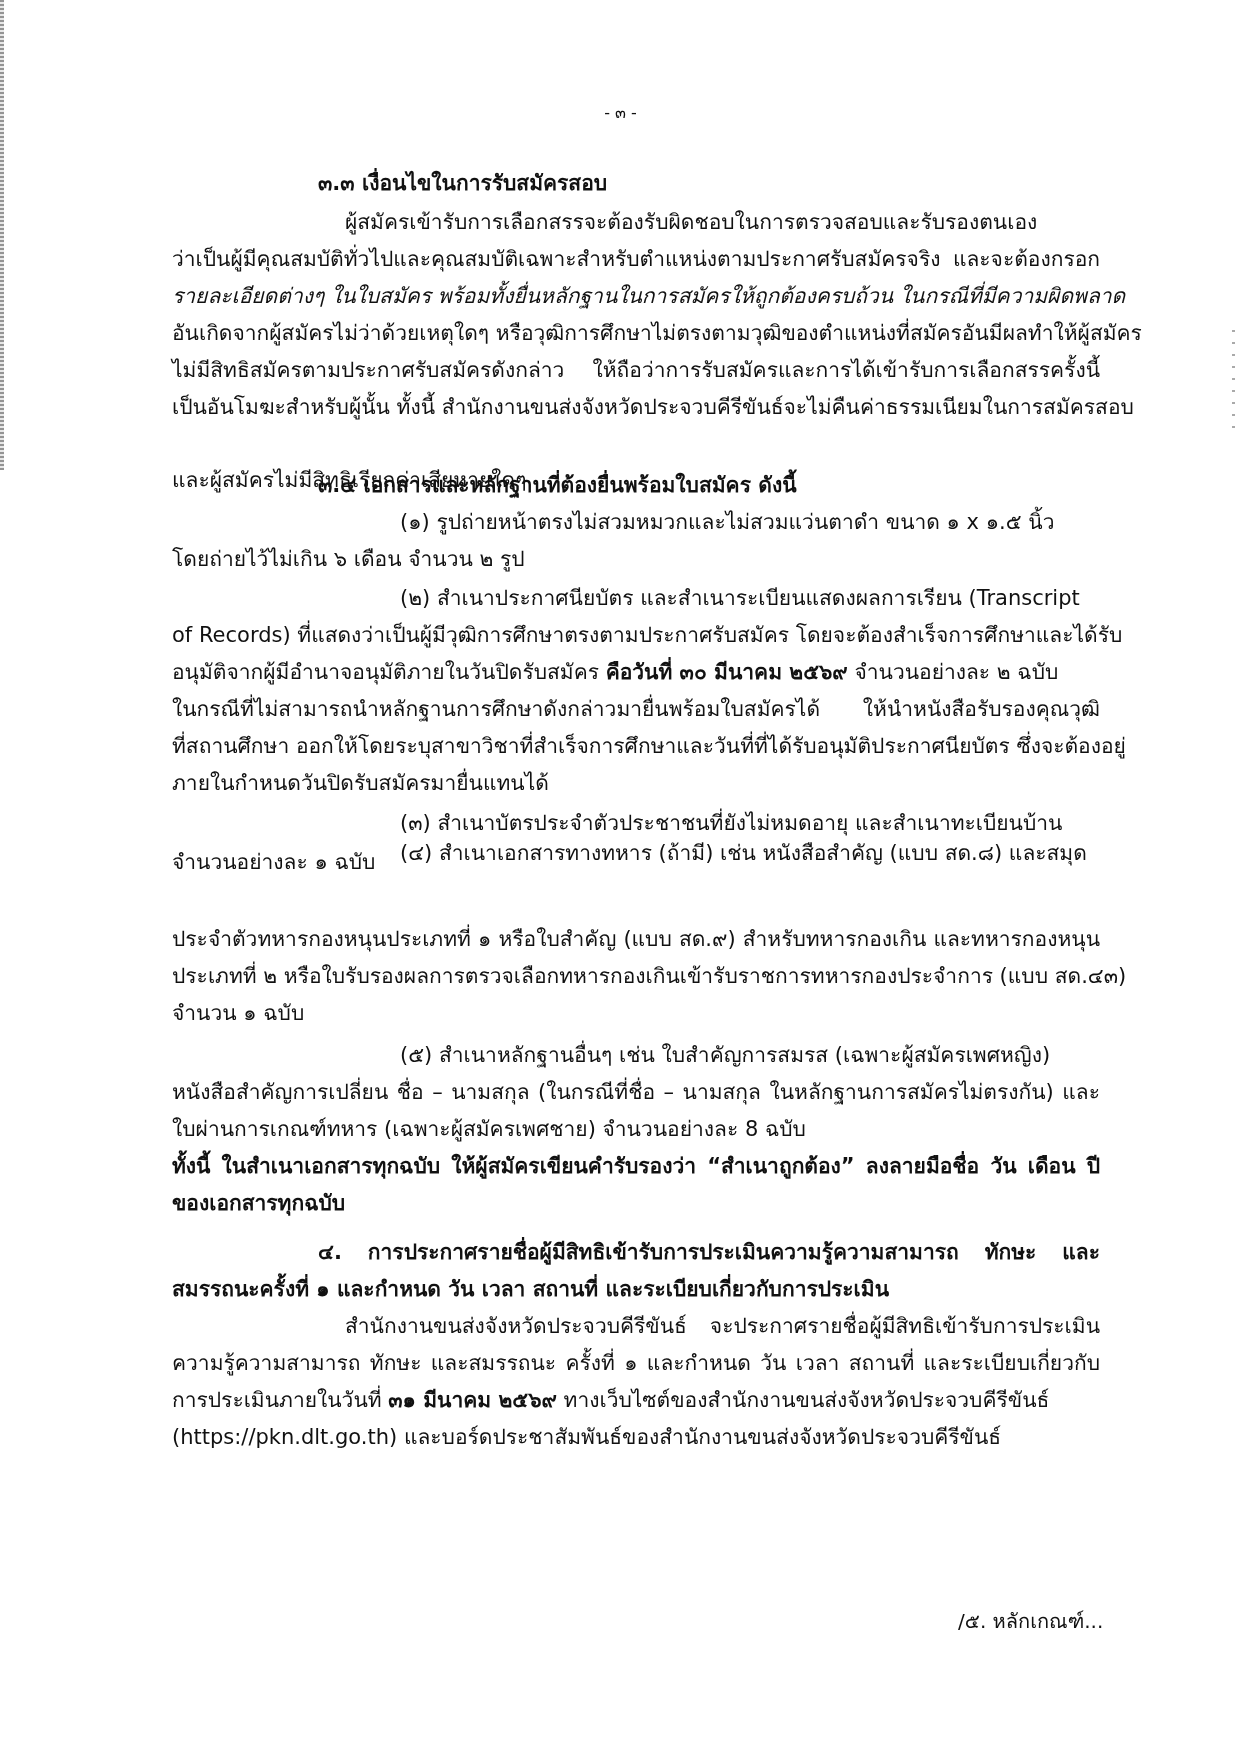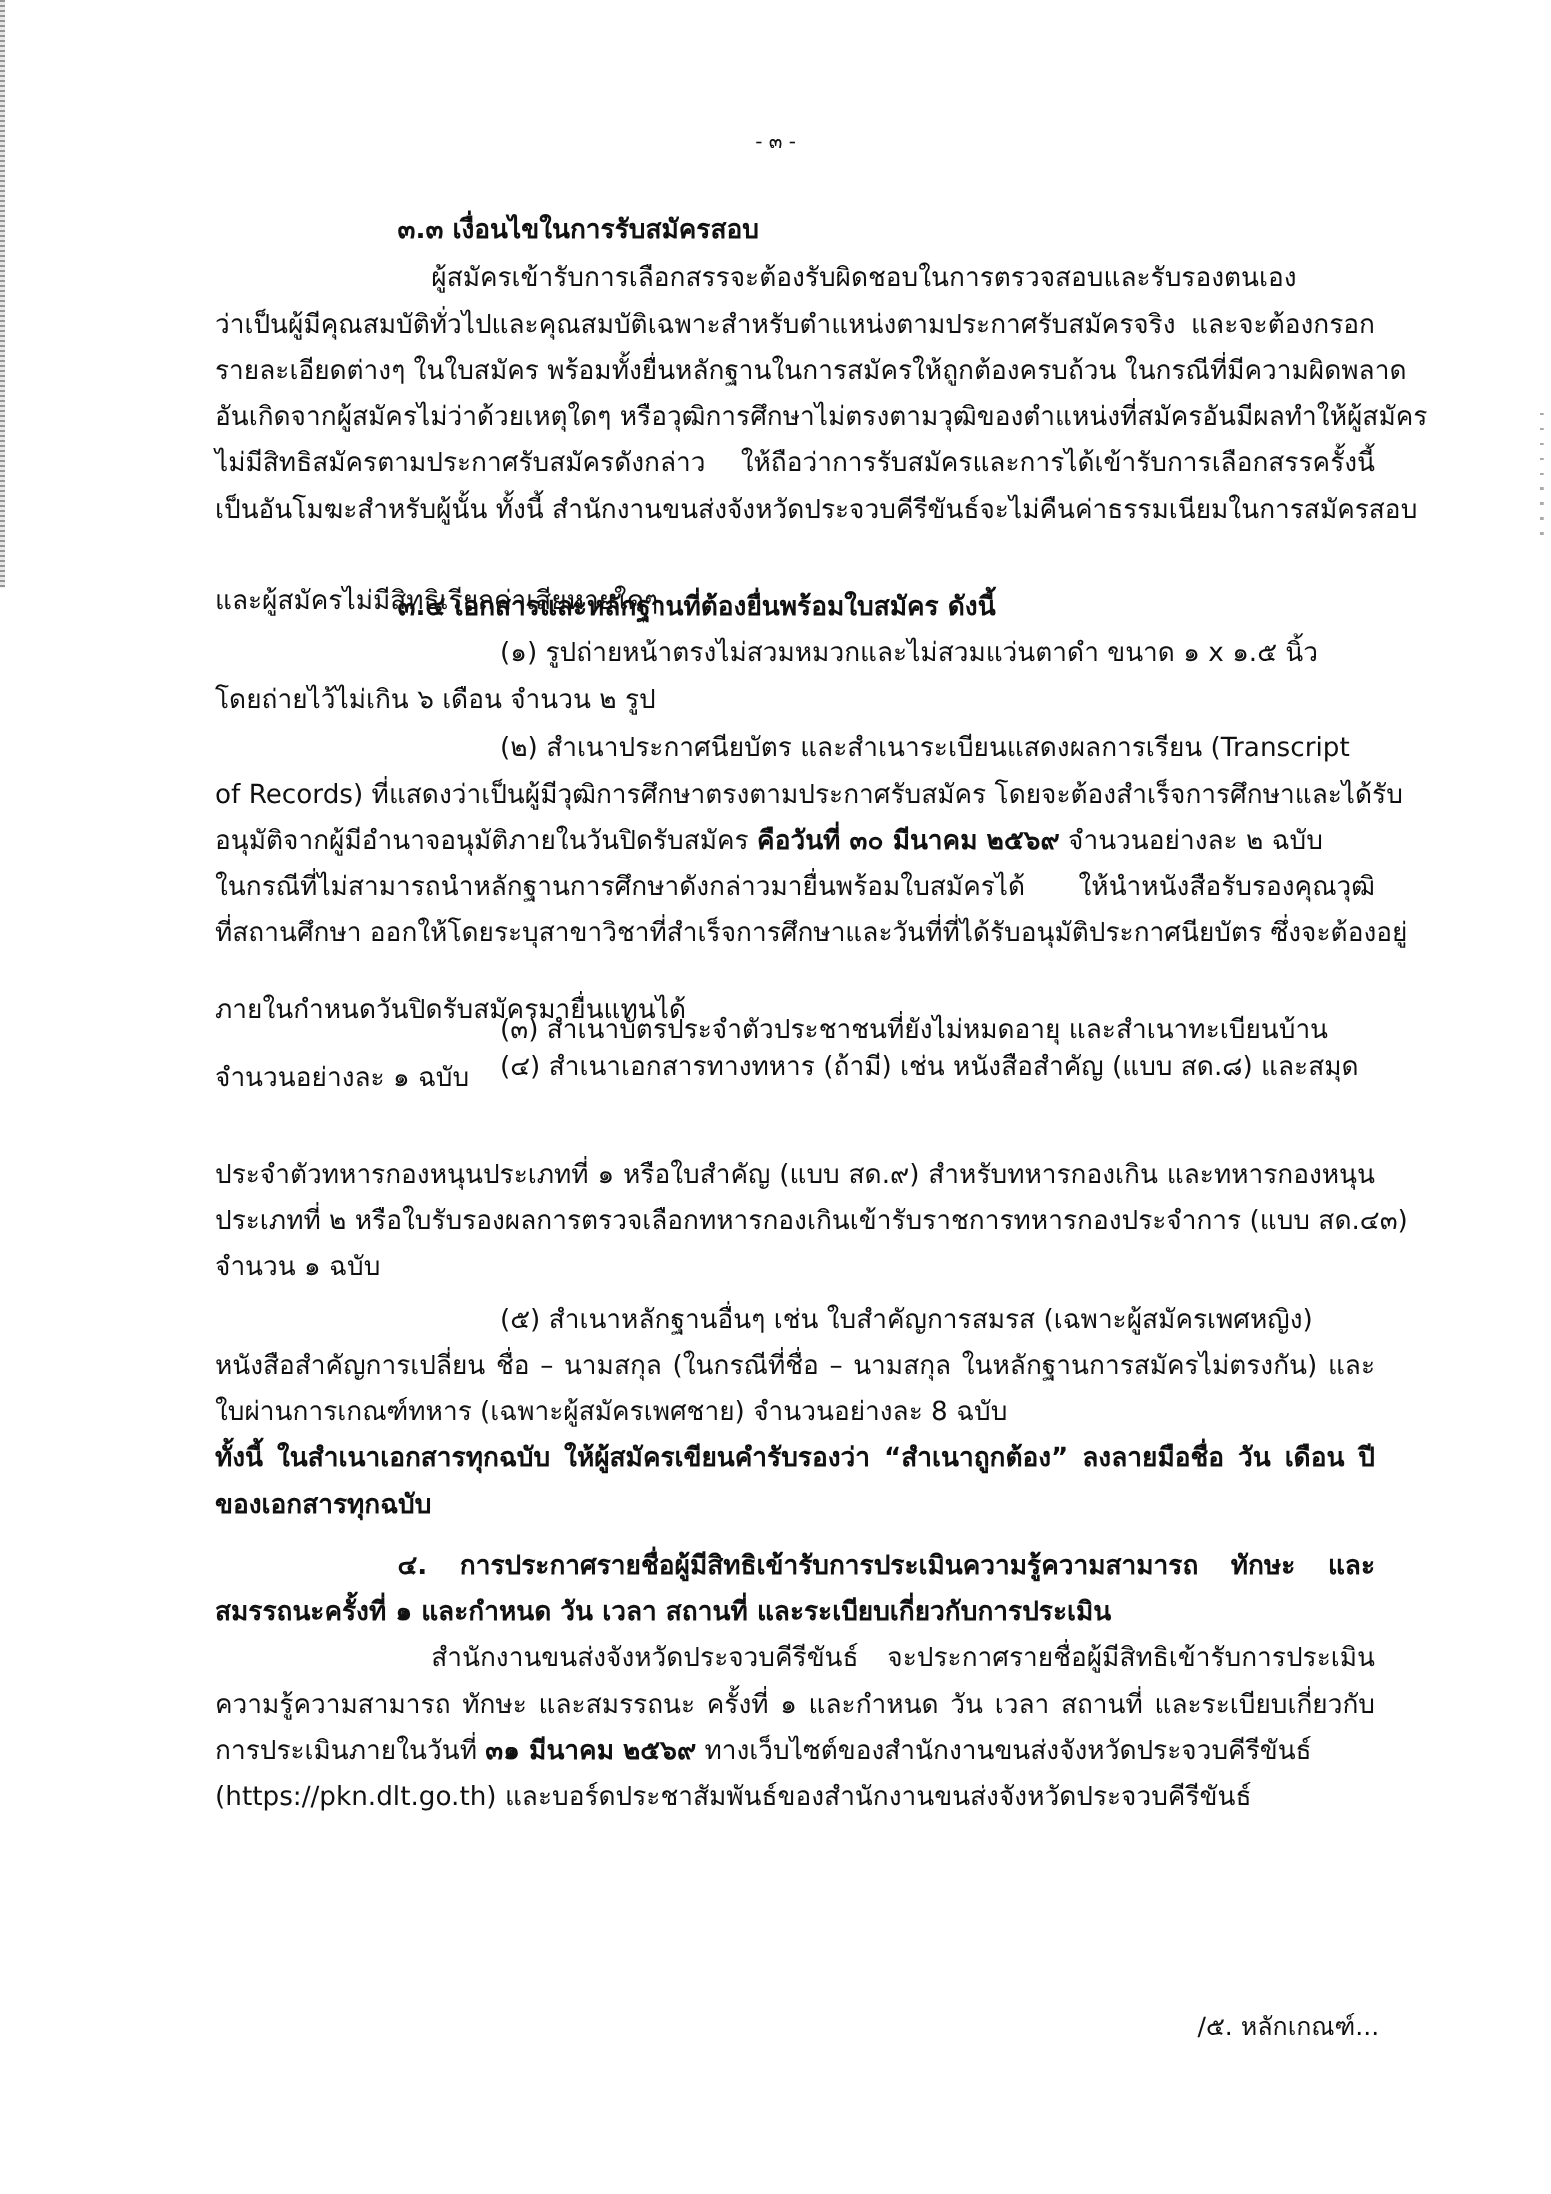--- a/index.html
+++ b/index.html
@@ -35,38 +35,38 @@
 <body>
 
 <div class="scan-edge"></div>
 <div class="scan-dots"></div>
 
 <div class="page-num">- ๓ -</div>
 
 <div class="line bold" style="left:318px; top:168px;">๓.๓   เงื่อนไขในการรับสมัครสอบ</div>
 <div class="line" style="left:345px; top:207px;">ผู้สมัครเข้ารับการเลือกสรรจะต้องรับผิดชอบในการตรวจสอบและรับรองตนเอง</div>
 <div class="line just" style="top:244px;">ว่าเป็นผู้มีคุณสมบัติทั่วไปและคุณสมบัติเฉพาะสำหรับตำแหน่งตามประกาศรับสมัครจริง และจะต้องกรอก</div>
-<div class="line just" style="top:281px;">รายละเอียดต่างๆ ในใบสมัคร พร้อมทั้งยื่นหลักฐานในการสมัครให้ถูกต้องครบถ้วน ในกรณีที่มีความผิดพลาด</div>
+<div class="line just" style="top:281px;font-style:italic;">รายละเอียดต่างๆ ในใบสมัคร พร้อมทั้งยื่นหลักฐานในการสมัครให้ถูกต้องครบถ้วน ในกรณีที่มีความผิดพลาด</div>
 <div class="line just" style="top:318px;">อันเกิดจากผู้สมัครไม่ว่าด้วยเหตุใดๆ หรือวุฒิการศึกษาไม่ตรงตามวุฒิของตำแหน่งที่สมัครอันมีผลทำให้ผู้สมัคร</div>
 <div class="line just" style="top:355px;">ไม่มีสิทธิสมัครตามประกาศรับสมัครดังกล่าว ให้ถือว่าการรับสมัครและการได้เข้ารับการเลือกสรรครั้งนี้</div>
 <div class="line just" style="top:392px;">เป็นอันโมฆะสำหรับผู้นั้น ทั้งนี้ สำนักงานขนส่งจังหวัดประจวบคีรีขันธ์จะไม่คืนค่าธรรมเนียมในการสมัครสอบ</div>
 <div class="line" style="top:430px;margin-top:35px;">และผู้สมัครไม่มีสิทธิเรียกค่าเสียหายใดๆ</div>
 
 <div class="line bold" style="left:318px; top:470px;">๓.๔   เอกสารและหลักฐานที่ต้องยื่นพร้อมใบสมัคร ดังนี้</div>
 <div class="line" style="left:400px; top:507px;">(๑)  รูปถ่ายหน้าตรงไม่สวมหมวกและไม่สวมแว่นตาดำ ขนาด ๑ x ๑.๕ นิ้ว</div>
 <div class="line" style="top:544px;">โดยถ่ายไว้ไม่เกิน ๖ เดือน จำนวน ๒ รูป</div>
 
 <div class="line" style="left:400px; top:583px;text-align:center;">(๒)  สำเนาประกาศนียบัตร และสำเนาระเบียนแสดงผลการเรียน (Transcript</div>
 <div class="line just" style="top:620px;">of Records) ที่แสดงว่าเป็นผู้มีวุฒิการศึกษาตรงตามประกาศรับสมัคร โดยจะต้องสำเร็จการศึกษาและได้รับ</div>
 <div class="line" style="top:657px;">
   <span>อนุมัติจากผู้มีอำนาจอนุมัติภายในวันปิดรับสมัคร </span><span class="bold">คือวันที่ ๓๐ มีนาคม ๒๕๖๙</span><span> จำนวนอย่างละ ๒ ฉบับ</span>
 </div>
 <div class="line just" style="top:694px;">ในกรณีที่ไม่สามารถนำหลักฐานการศึกษาดังกล่าวมายื่นพร้อมใบสมัครได้ ให้นำหนังสือรับรองคุณวุฒิ</div>
 <div class="line just" style="top:731px;">ที่สถานศึกษา ออกให้โดยระบุสาขาวิชาที่สำเร็จการศึกษาและวันที่ที่ได้รับอนุมัติประกาศนียบัตร ซึ่งจะต้องอยู่</div>
-<div class="line" style="top:768px;margin-top:24px;">ภายในกำหนดวันปิดรับสมัครมายื่นแทนได้</div>
+<div class="line" style="top:768px;">ภายในกำหนดวันปิดรับสมัครมายื่นแทนได้</div>
 
 <div class="line" style="left:400px; top:808px;">(๓)  สำเนาบัตรประจำตัวประชาชนที่ยังไม่หมดอายุ และสำเนาทะเบียนบ้าน</div>
 <div class="line" style="top:847px;">จำนวนอย่างละ ๑ ฉบับ</div>
 
 <div class="line" style="left:400px; top:838px;">(๔)  สำเนาเอกสารทางทหาร (ถ้ามี) เช่น หนังสือสำคัญ (แบบ สด.๘) และสมุด</div>
 <div class="line just" style="top:924px;">ประจำตัวทหารกองหนุนประเภทที่ ๑ หรือใบสำคัญ (แบบ สด.๙) สำหรับทหารกองเกิน และทหารกองหนุน</div>
 <div class="line just" style="top:961px;">ประเภทที่ ๒ หรือใบรับรองผลการตรวจเลือกทหารกองเกินเข้ารับราชการทหารกองประจำการ (แบบ สด.๔๓)</div>
 <div class="line" style="top:998px;">จำนวน ๑ ฉบับ</div>
 
 <div class="line" style="left:400px; top:1040px;">(๕)  สำเนาหลักฐานอื่นๆ เช่น ใบสำคัญการสมรส (เฉพาะผู้สมัครเพศหญิง)</div>

